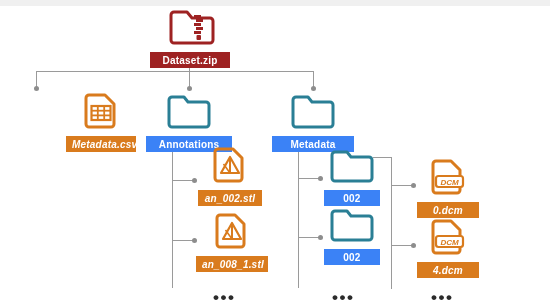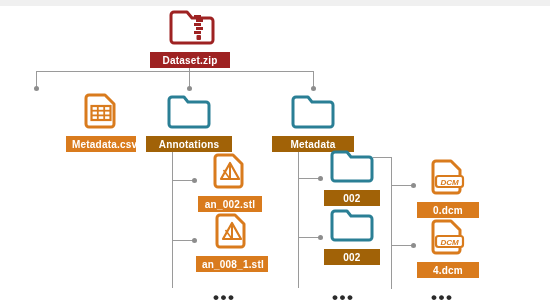--- a/index.html
+++ b/index.html
@@ -37,22 +37,22 @@
     margin-top: 2px;
     text-align: center;
     font-size: 10px;
     font-weight: bold;
     color: #ffffff;
     padding: 2.5px 6px;
     white-space: nowrap;
     letter-spacing: .2px;
   }
   .label.red    { background: #9e2222; }
-  .label.orange { background: #d97b1d; }
-  .label.teal   { background: #a16207; }
+  .label.orange { background: #d97b1d; font-style: italic; }
+  .label.teal   { background: #3b82f6; }
 
   .ellipsis {
     position: absolute;
     font-size: 17px;
     font-weight: bold;
     color: #2b2b2b;
     letter-spacing: 1.5px;
     line-height: 1;
   }
 </style>
@@ -136,21 +136,21 @@
 
   <div class="node" style="left:272px; top:92px; width:82px;">
     <span class="icon">
       <svg width="82" height="38" viewBox="0 0 82 38">
         <path d="M24 5 h12 l4 5 h18 a3 3 0 0 1 3 3 v19 a3 3 0 0 1 -3 3 h-34 a3 3 0 0 1 -3 -3 v-24 a3 3 0 0 1 3 -3 z" fill="none" stroke="#2a7f95" stroke-width="3" stroke-linejoin="round"></path>
       </svg>
     </span>
     <span class="label teal">Metadata</span>
   </div>
 
-  <div class="node" style="left:198px; top:152px; width:64px;">
+  <div class="node" style="left:198px; top:146px; width:64px;">
     <span class="icon">
       <svg width="64" height="38" viewBox="0 0 64 38">
         <path d="M20 3 h15 l9 9 v20 a3 3 0 0 1 -3 3 h-21 a3 3 0 0 1 -3 -3 v-26 a3 3 0 0 1 3 -3 z" fill="none" stroke="#d97b1d" stroke-width="3" stroke-linejoin="round"></path>
         <path d="M32 11 L41 27 H23 Z" fill="none" stroke="#d97b1d" stroke-width="2.2" stroke-linejoin="round"></path>
         <line x1="32" y1="11" x2="32" y2="27" stroke="#d97b1d" stroke-width="2"></line>
         <line x1="32" y1="27" x2="25.5" y2="18" stroke="#d97b1d" stroke-width="1.6"></line>
       </svg>
     </span>
     <span class="label orange">an_002.stl</span>
   </div>

